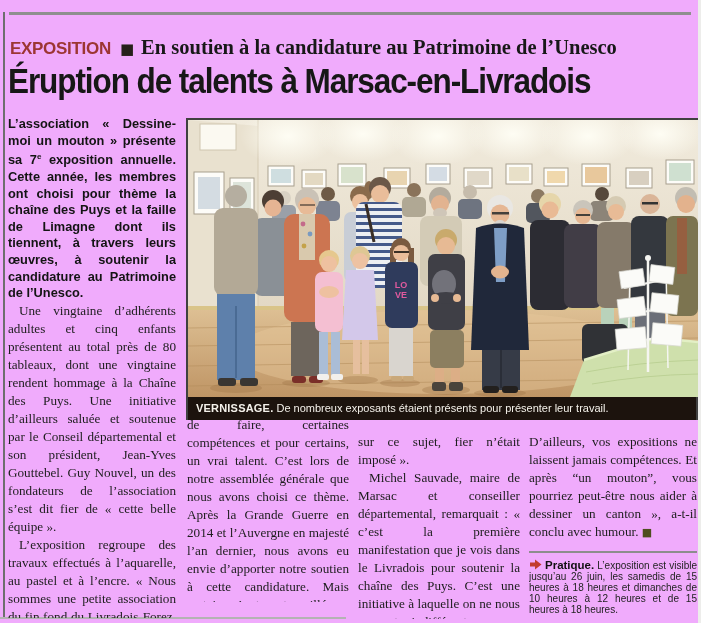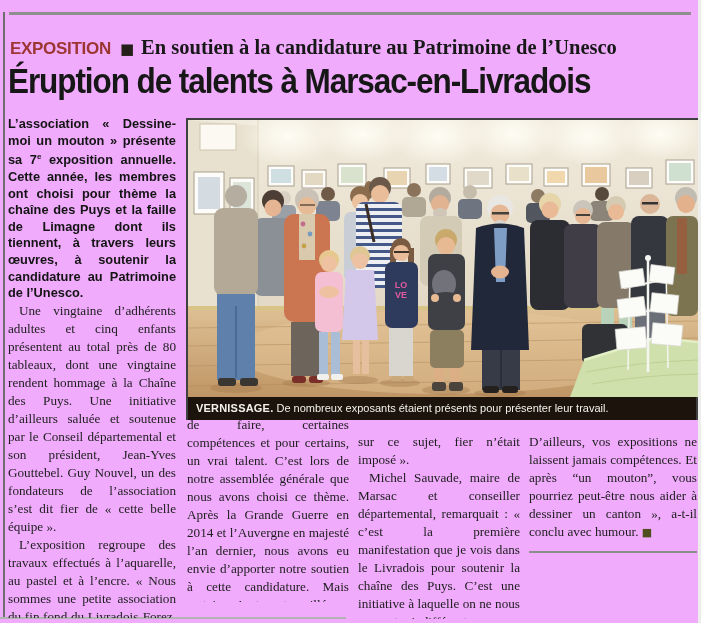--- a/index.html
+++ b/index.html
@@ -324,14 +324,20 @@
 
   <div class="col col3">
     <p class="serif-p">sur ce sujet, fier n’était imposé ».</p>
     <p class="serif-p indent">Michel Sauvade, maire de Marsac et conseiller départemental, remarquait : « c’est la première manifestation que je vois dans le Livradois pour soutenir la chaîne des Puys. C’est une initiative à laquelle on ne nous pas rester indifférent.</p>
   </div>
 
   <div class="col col4">
     <p class="serif-p"><span>D’ailleurs, vos expositions ne laissent jamais compétences. Et après “un mouton”, vous pourriez peut-être nous aider à dessiner un canton », a-t-il conclu avec humour.</span>
       <span class="endmark">■</span></p>
     <div class="pratique-rule"></div>
+    <div class="pratique">
+      <svg class="arrow-icon" width="13" height="11" viewBox="0 0 13 11">
+        <path d="M1 3.5 h5 V0.5 l6.5 5 L6 10.5 V7.5 H1 z" fill="#c23b2e"></path>
+      </svg><span class="pratique-label">Pratique.</span>
+      <span>L’exposition est visible jusqu’au 26 juin, les samedis de 15 heures à 18 heures et dimanches de 10 heures à 12 heures et de 15 heures à 18 heures.</span>
+    </div>
   </div>
 </div>
 
 </body></html>

